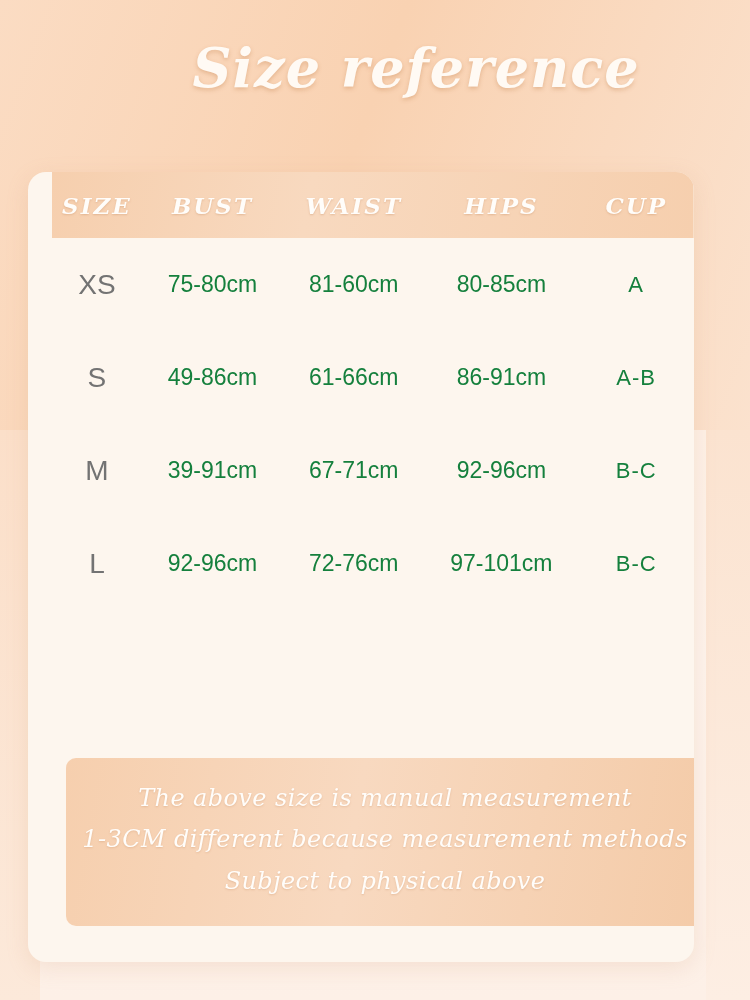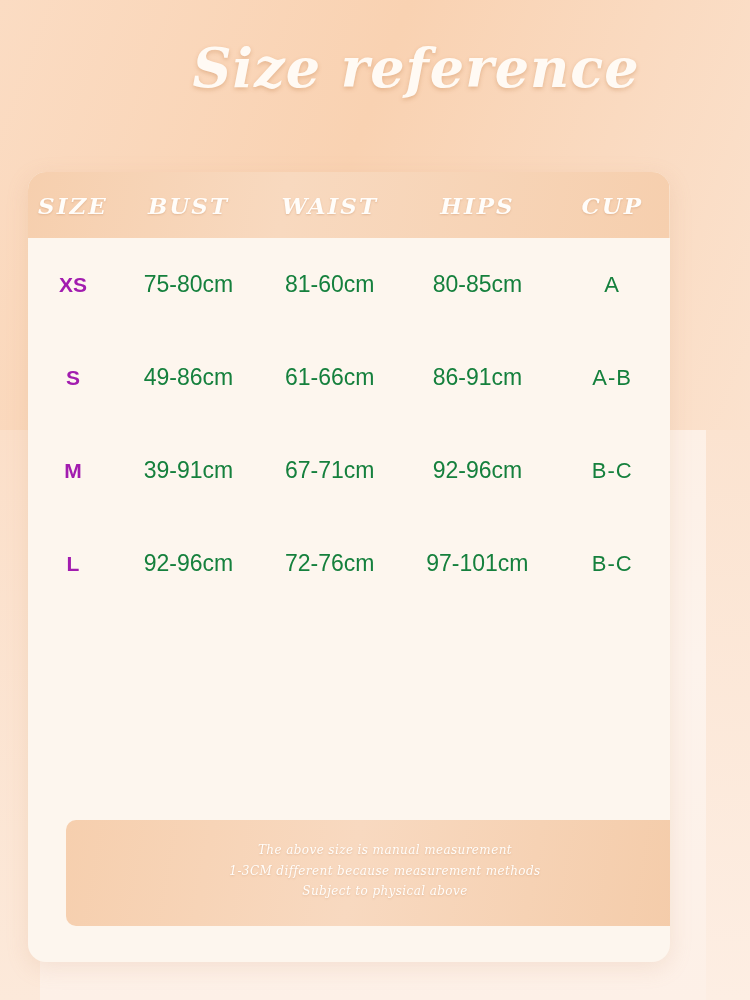--- a/index.html
+++ b/index.html
@@ -68,20 +68,21 @@
     position: absolute;
     left: 28px;
     top: 172px;
     width: 642px;
     height: 790px;
     background: #fdf6ee;
     border-radius: 18px;
     box-shadow: 0 6px 22px rgba(203, 150, 110, 0.18);
     overflow: hidden;
     z-index: 4;
+    padding-left: 24px;
   }
 
   table.size-table {
     width: 100%;
     border-collapse: collapse;
     table-layout: fixed;
   }
 
   thead tr {
     background: linear-gradient(100deg, #f6cfae 0%, #f8d9bf 40%, #f6cfae 100%);
@@ -101,43 +102,42 @@
   tbody td {
     height: 91px;
     text-align: center;
     font-family: "Liberation Sans", sans-serif;
     font-size: 23px;
     color: #15803d;
     vertical-align: middle;
   }
 
   tbody td.col-size {
-    font-size: 21px;
-    color: #a21caf;
-    font-weight: bold;
+    font-size: 28px;
+    color: #737373;
   }
   tbody td.col-cup {
     font-size: 22px;
     letter-spacing: 1px;
   }
 
   .note-box {
     position: absolute;
     left: 38px;
     bottom: 36px;
     width: 618px;
     padding: 20px 10px 24px 10px;
     background: linear-gradient(100deg, #f6cfae 0%, #f8d9c0 45%, #f4cba8 100%);
     border-radius: 10px;
     text-align: center;
   }
   .note-line {
     font-family: "DejaVu Serif", serif;
     font-style: italic;
-    font-size: 12px;
+    font-size: 24px;
     color: #fffdfa;
     line-height: 1.72;
     letter-spacing: 0.4px;
     text-shadow: 0 1px 2px rgba(190, 130, 85, 0.3);
   }
 
   .col-w-size { width: 14%; }
   .col-w-bust { width: 22%; }
   .col-w-waist { width: 22%; }
   .col-w-hips { width: 24%; }

